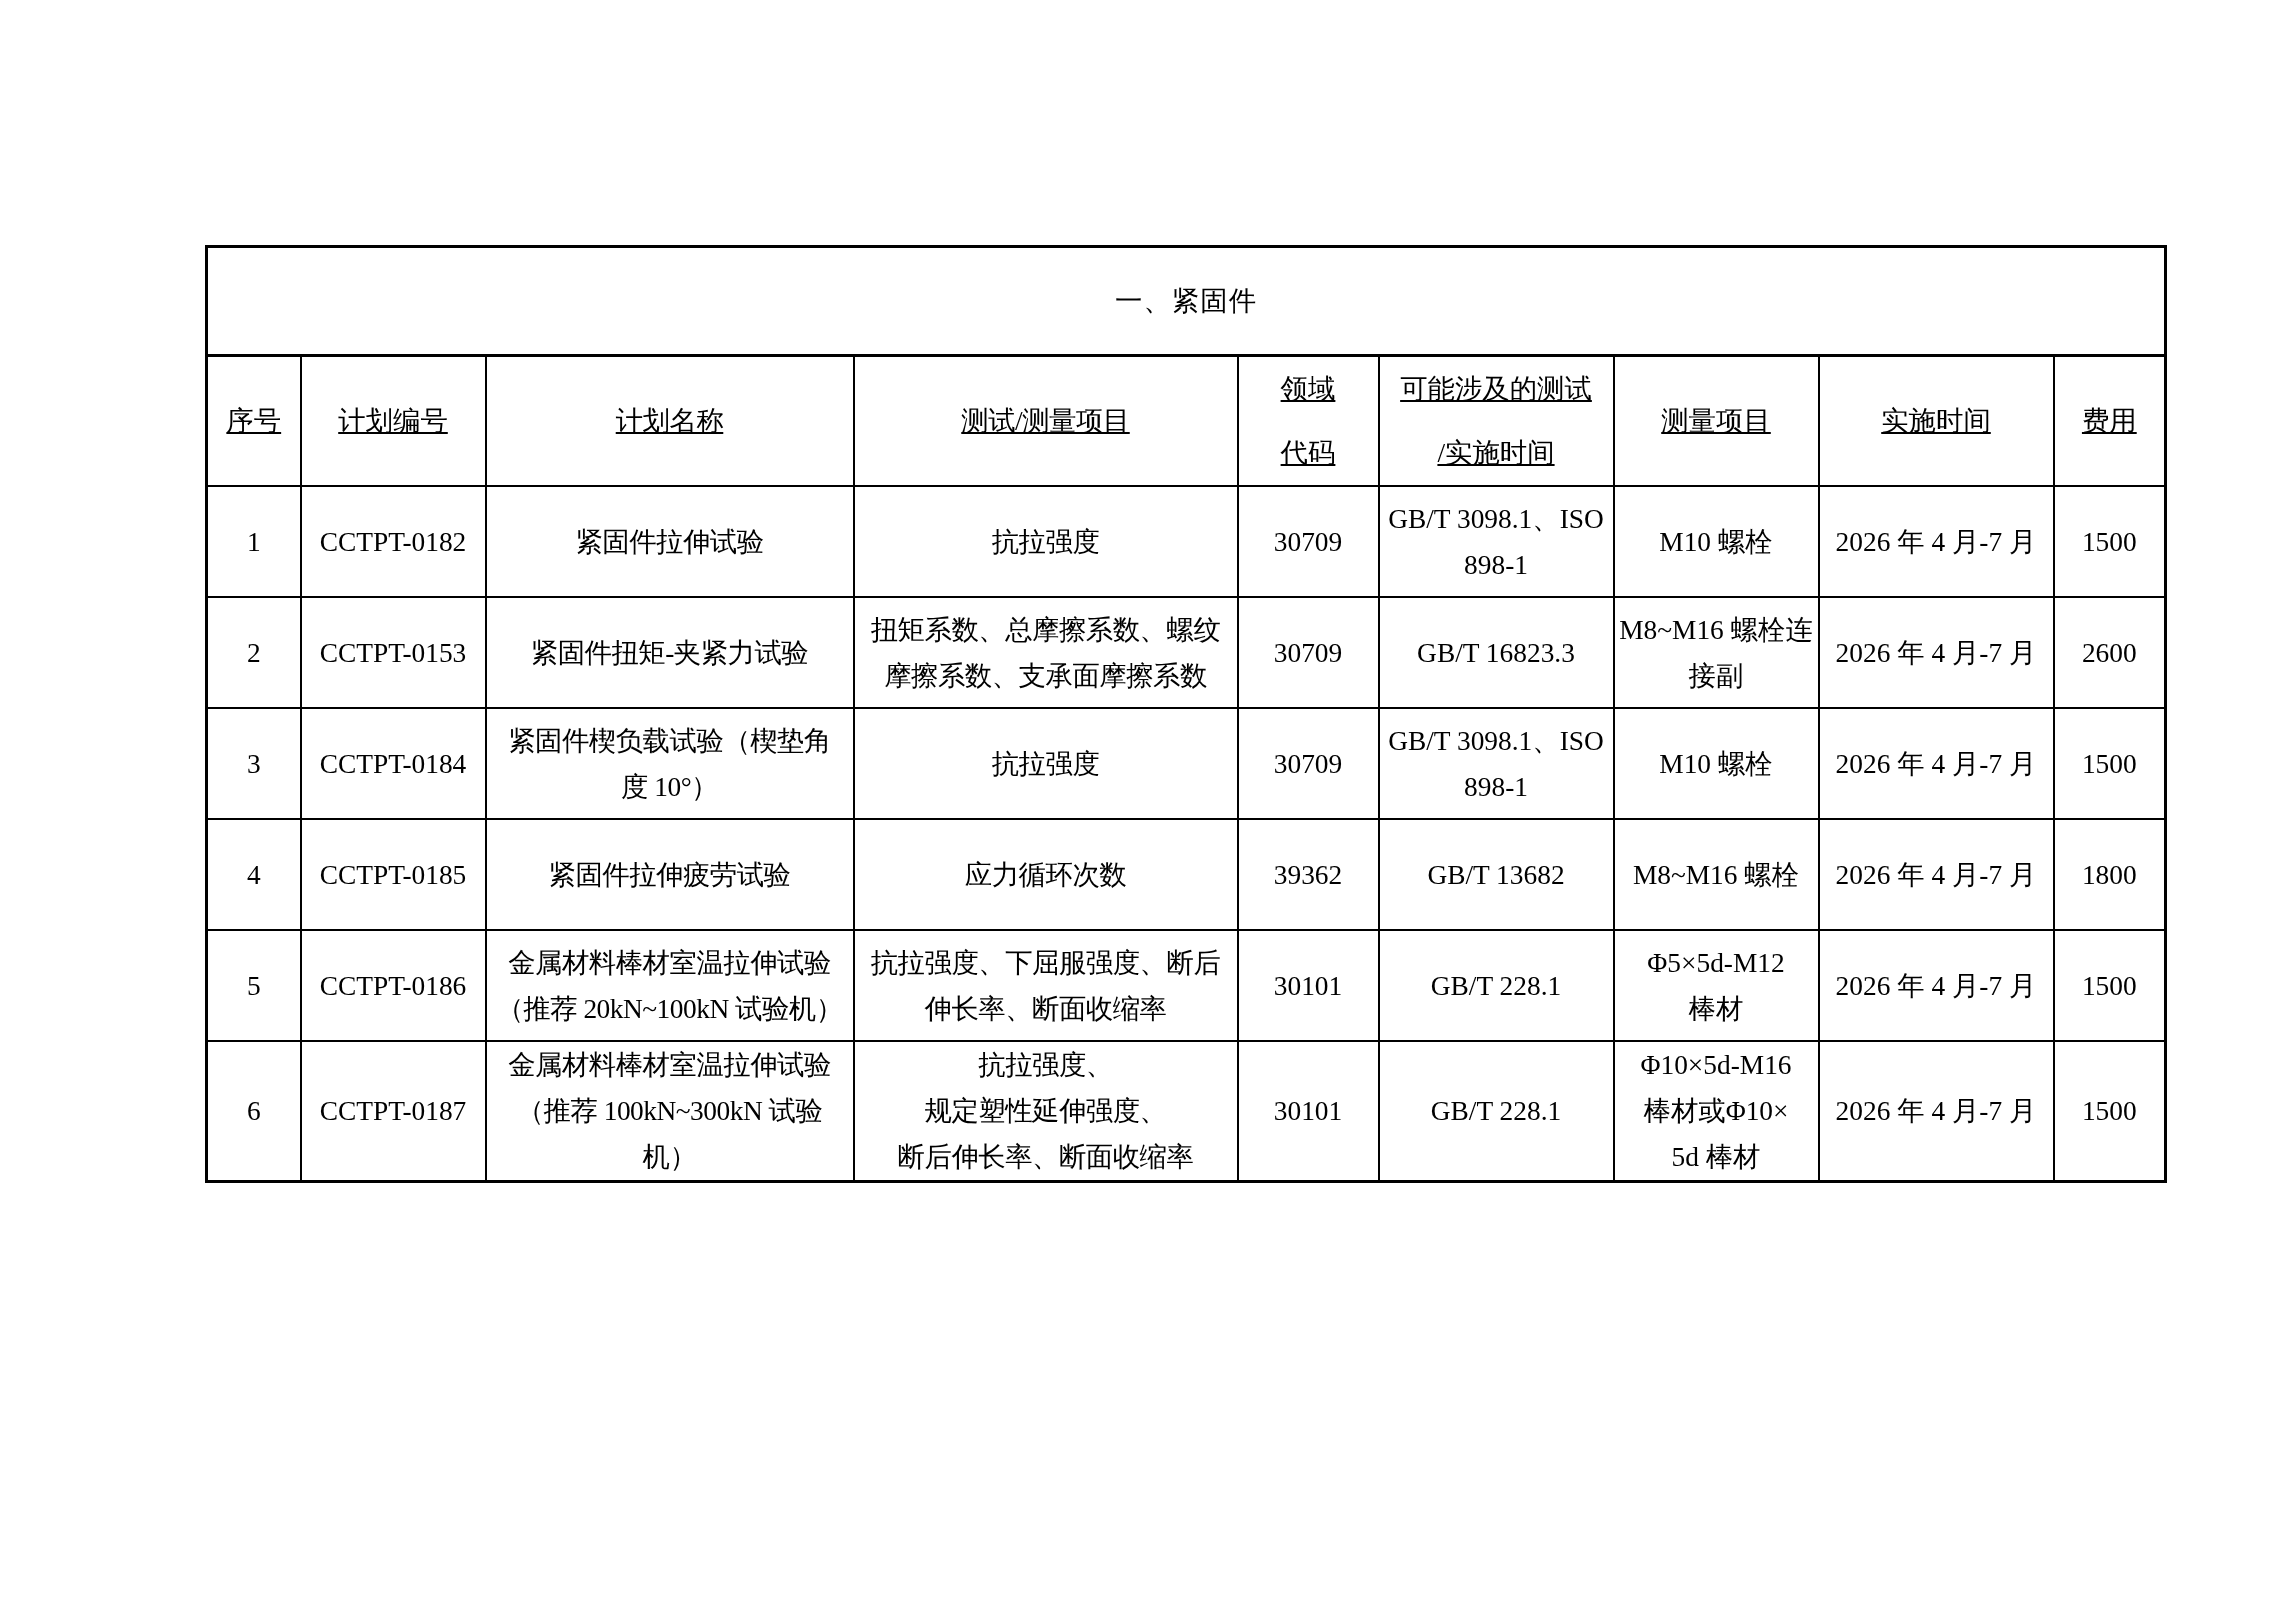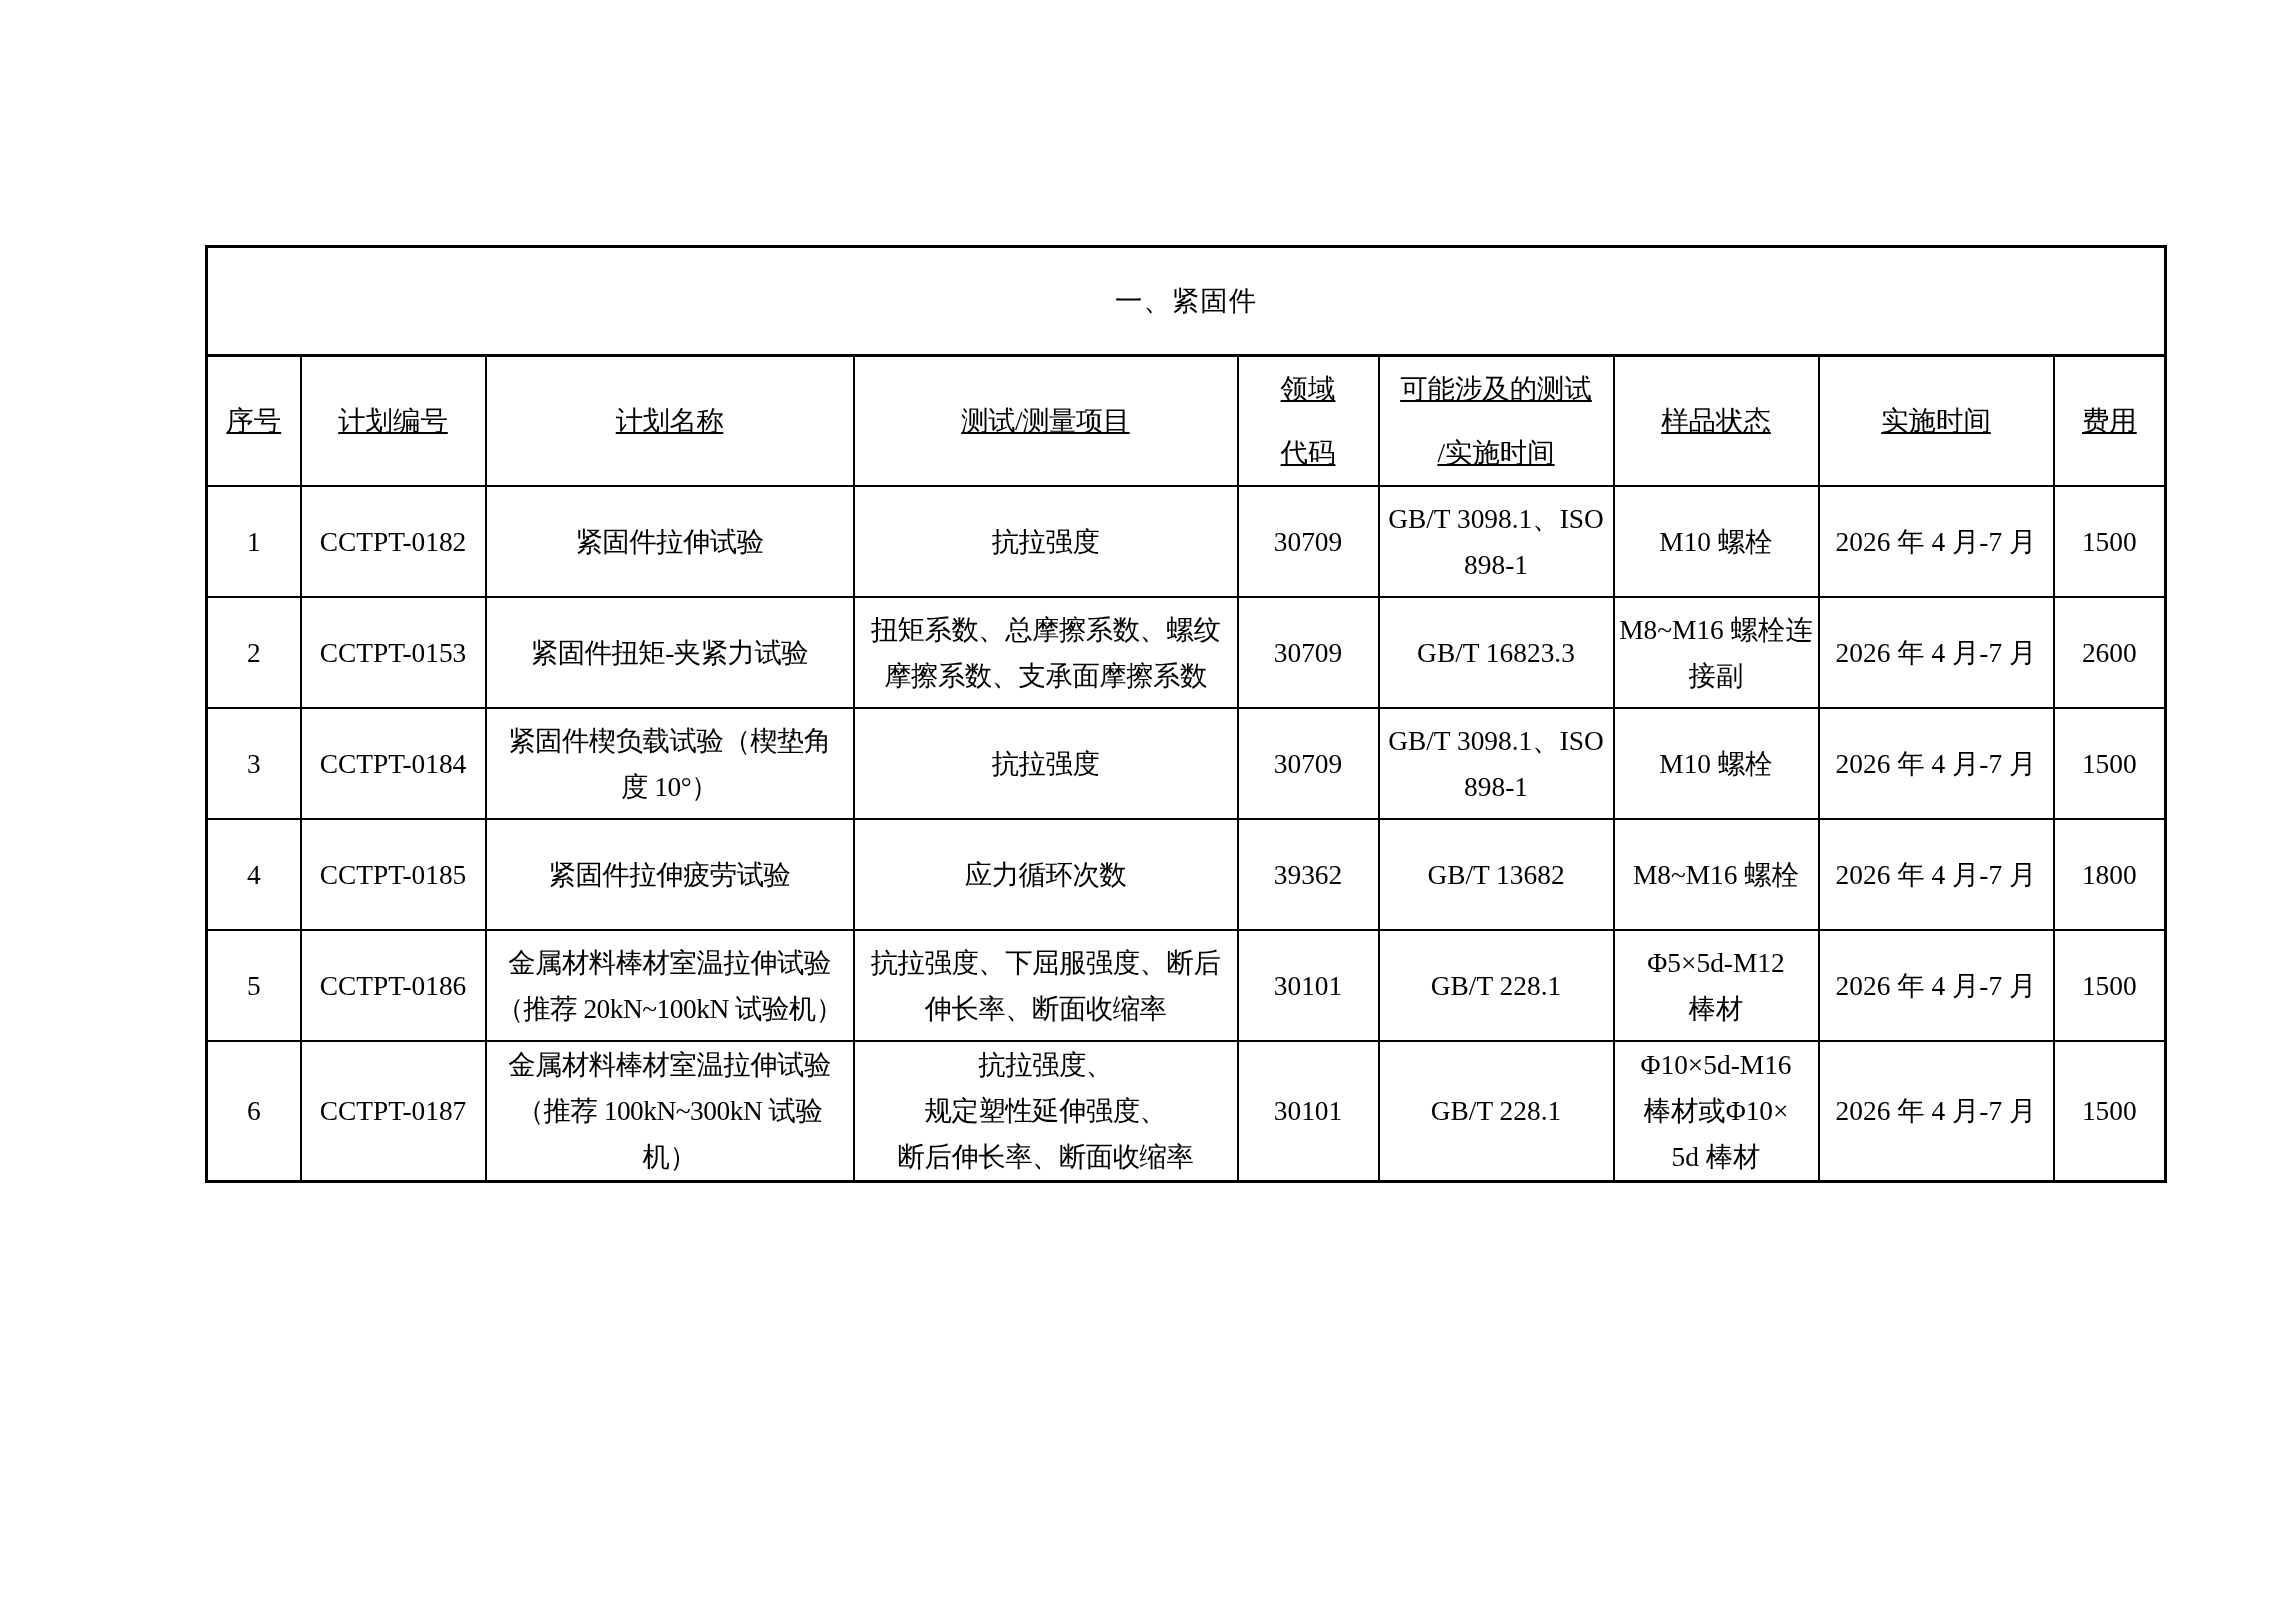--- a/index.html
+++ b/index.html
@@ -82,21 +82,21 @@
         </tr>
         <tr class="column-header-row">
           <td class="header-cell cell-index">序号</td>
           <td class="header-cell cell-plan_no">计划编号</td>
           <td class="header-cell cell-plan_name">计划名称</td>
           <td class="header-cell cell-test_items">测试/测量项目</td>
           <td class="header-cell cell-field_code">领域
 代码</td>
           <td class="header-cell cell-methods">可能涉及的测试
 /实施时间</td>
-          <td class="header-cell cell-sample_state">样品状态</td>
+          <td class="header-cell cell-sample_state">测量项目</td>
           <td class="header-cell cell-schedule">实施时间</td>
           <td class="header-cell cell-fee">费用</td>
         </tr>
         <tr class="data-row">
           <td class="cell-index">1</td>
           <td class="cell-plan_no">CCTPT-0182</td>
           <td class="cell-plan_name">紧固件拉伸试验</td>
           <td class="cell-test_items">抗拉强度</td>
           <td class="cell-field_code">30709</td>
           <td class="cell-methods">GB/T 3098.1、ISO

